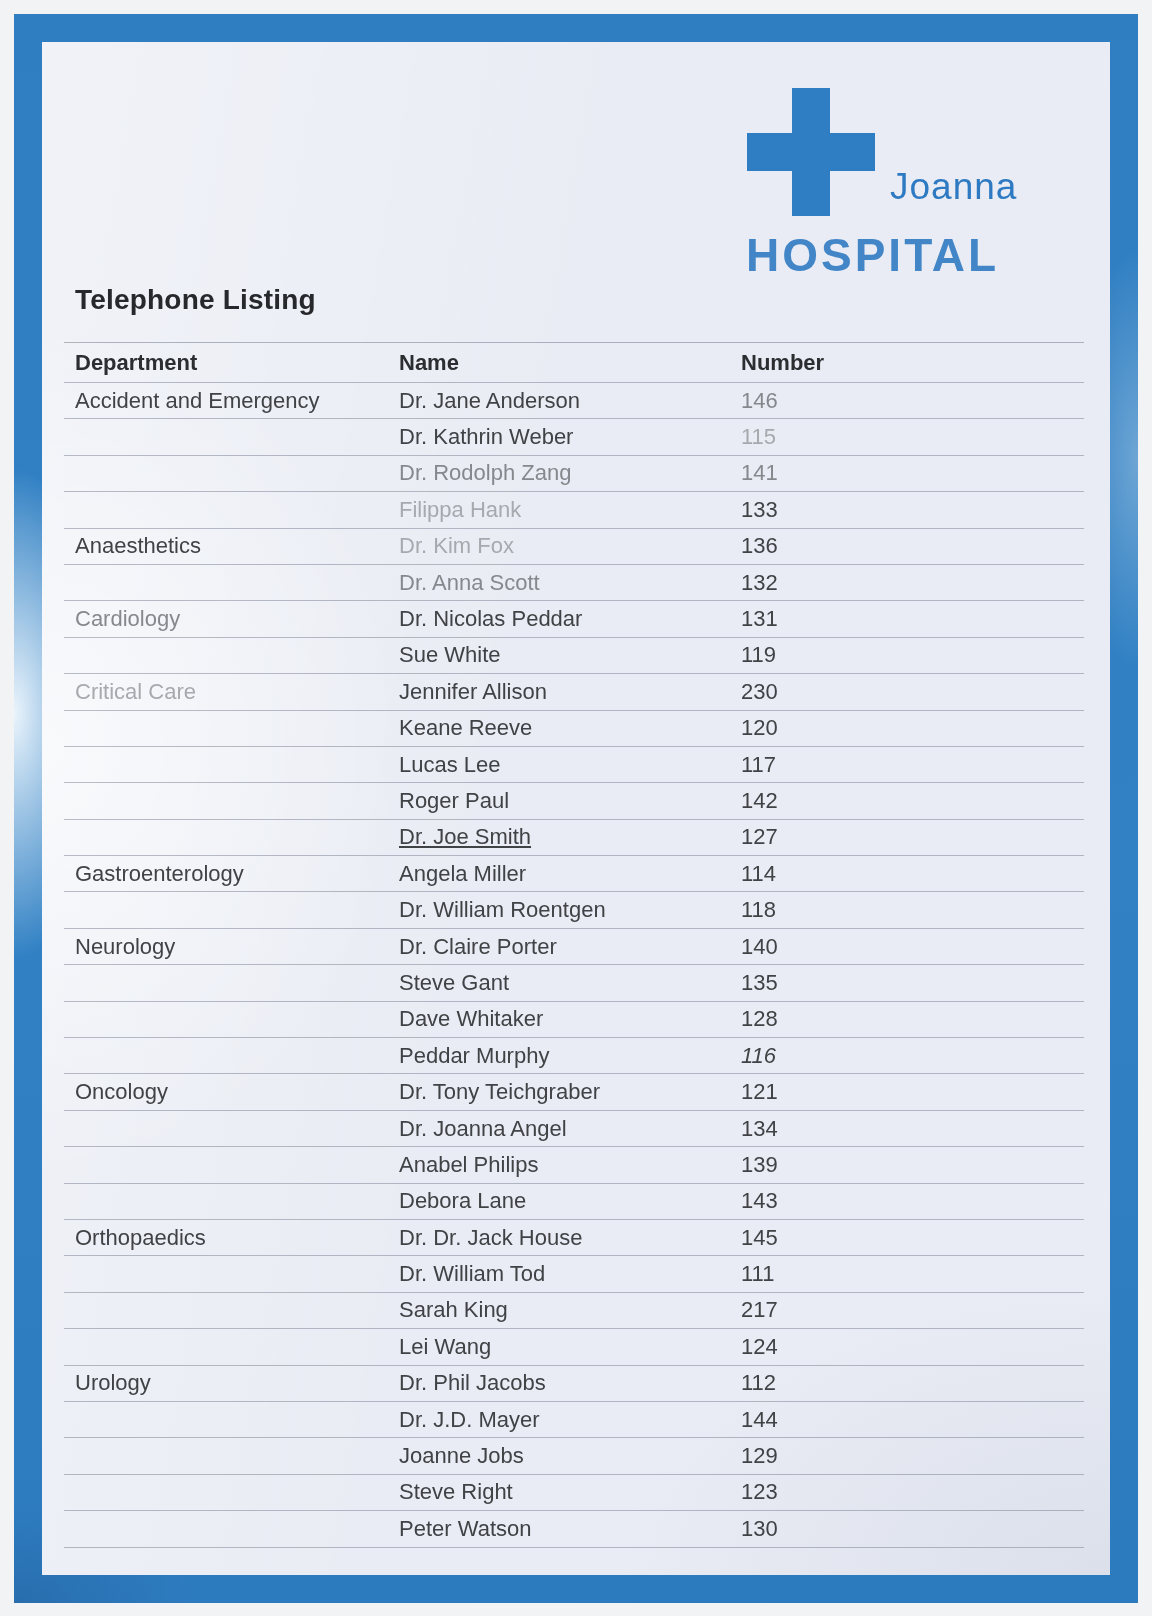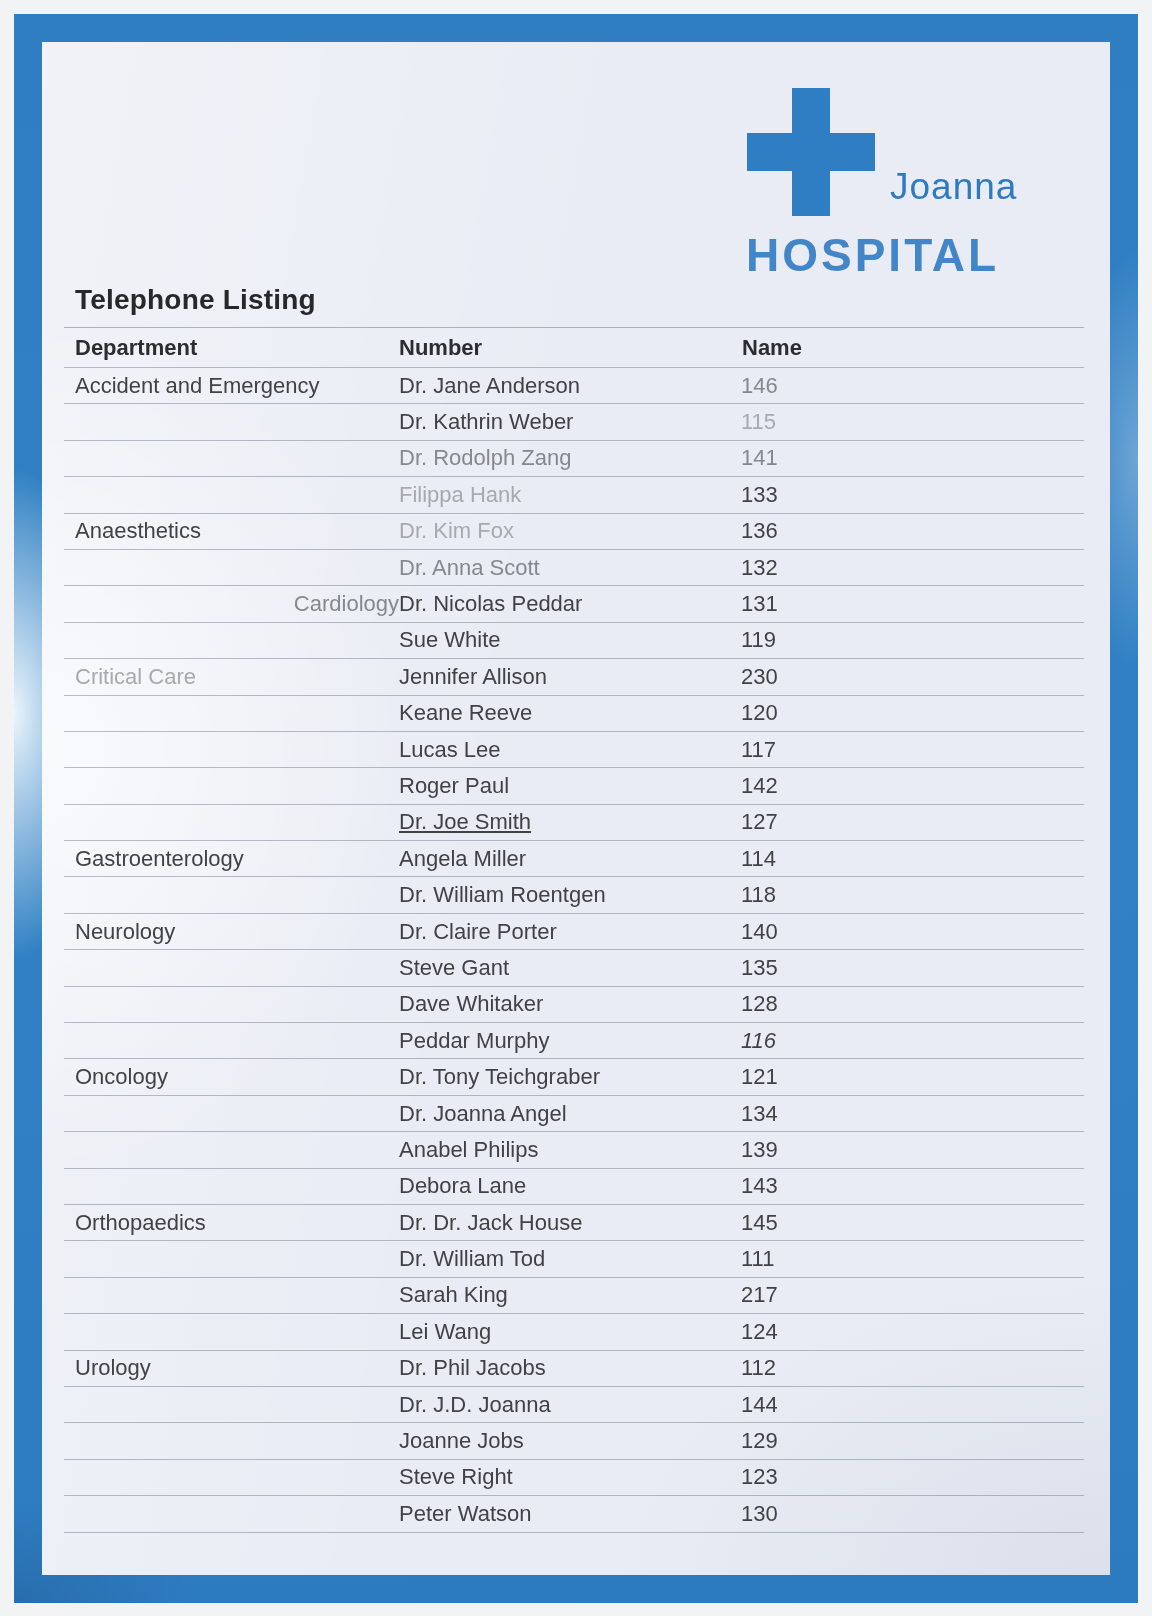--- a/index.html
+++ b/index.html
@@ -44,21 +44,21 @@
   }
 
   
   .page-title {
     position:absolute; left:33px; top:242px;
     font-size:28px; font-weight:700; color:#26282b; letter-spacing:0.2px;
   }
 
   
   .table {
-    position:absolute; left:22px; top:285px; width:1020px;
+    position:absolute; left:22px; top:300px; width:1020px;
     border-top:1px solid rgba(118,126,143,0.55);
   }
   .trow {
     display:flex; align-items:center;
     height:36.4px;
     border-bottom:1px solid rgba(118,126,143,0.50);
     font-size:22px;
   }
   .trow.head { height:40px; font-weight:700; color:#2b2d30; }
   .c-dept { width:335px; padding-left:11px; }
@@ -79,22 +79,22 @@
       </div>
       <div class="logo-name">Joanna</div>
       <div class="logo-sub">HOSPITAL</div>
     </div>
 
     <div class="page-title">Telephone Listing</div>
 
     <div class="table">
       <div class="trow head">
         <div class="cell c-dept">Department</div>
+        <div class="cell c-name">Name</div>
         <div class="cell c-num">Number</div>
-        <div class="cell c-name">Name</div>
       </div>
       <div id="table-body">
           <div class="trow">
             <div class="cell c-dept" style="color: rgb(64, 66, 69);">Accident and Emergency</div>
             <div class="cell c-name" style="color: rgb(64, 66, 69);">Dr. Jane Anderson</div>
             <div class="cell c-num" style="color: rgb(133, 136, 140);">146</div>
           </div>
           <div class="trow">
             <div class="cell c-dept" style="color: rgb(64, 66, 69);"></div>
             <div class="cell c-name" style="color: rgb(64, 66, 69);">Dr. Kathrin Weber</div>
@@ -114,21 +114,21 @@
             <div class="cell c-dept" style="color: rgb(64, 66, 69);">Anaesthetics</div>
             <div class="cell c-name" style="color: rgb(166, 169, 173);">Dr. Kim Fox</div>
             <div class="cell c-num" style="color: rgb(64, 66, 69);">136</div>
           </div>
           <div class="trow">
             <div class="cell c-dept" style="color: rgb(64, 66, 69);"></div>
             <div class="cell c-name" style="color: rgb(133, 136, 140);">Dr. Anna Scott</div>
             <div class="cell c-num" style="color: rgb(64, 66, 69);">132</div>
           </div>
           <div class="trow">
-            <div class="cell c-dept" style="color: rgb(133, 136, 140); text-align: right;">Cardiology</div>
+            <div class="cell c-dept" style="color: rgb(133, 136, 140);">Cardiology</div>
             <div class="cell c-name" style="color: rgb(64, 66, 69);">Dr. Nicolas Peddar</div>
             <div class="cell c-num" style="color: rgb(64, 66, 69);">131</div>
           </div>
           <div class="trow">
             <div class="cell c-dept" style="color: rgb(64, 66, 69);"></div>
             <div class="cell c-name" style="color: rgb(64, 66, 69);">Sue White</div>
             <div class="cell c-num" style="color: rgb(64, 66, 69);">119</div>
           </div>
           <div class="trow">
             <div class="cell c-dept" style="color: rgb(166, 169, 173);">Critical Care</div>
@@ -225,21 +225,21 @@
             <div class="cell c-name" style="color: rgb(64, 66, 69);">Lei Wang</div>
             <div class="cell c-num" style="color: rgb(64, 66, 69);">124</div>
           </div>
           <div class="trow">
             <div class="cell c-dept" style="color: rgb(64, 66, 69);">Urology</div>
             <div class="cell c-name" style="color: rgb(64, 66, 69);">Dr. Phil Jacobs</div>
             <div class="cell c-num" style="color: rgb(64, 66, 69);">112</div>
           </div>
           <div class="trow">
             <div class="cell c-dept" style="color: rgb(64, 66, 69);"></div>
-            <div class="cell c-name" style="color: rgb(64, 66, 69);">Dr. J.D. Joanna</div>
+            <div class="cell c-name" style="color: rgb(64, 66, 69);">Dr. J.D. Mayer</div>
             <div class="cell c-num" style="color: rgb(64, 66, 69);">144</div>
           </div>
           <div class="trow">
             <div class="cell c-dept" style="color: rgb(64, 66, 69);"></div>
             <div class="cell c-name" style="color: rgb(64, 66, 69);">Joanne Jobs</div>
             <div class="cell c-num" style="color: rgb(64, 66, 69);">129</div>
           </div>
           <div class="trow">
             <div class="cell c-dept" style="color: rgb(64, 66, 69);"></div>
             <div class="cell c-name" style="color: rgb(64, 66, 69);">Steve Right</div>

